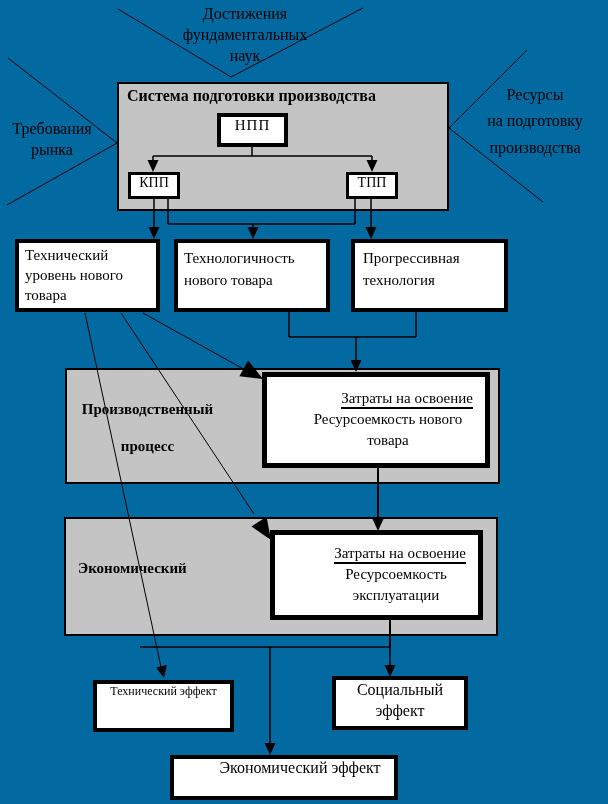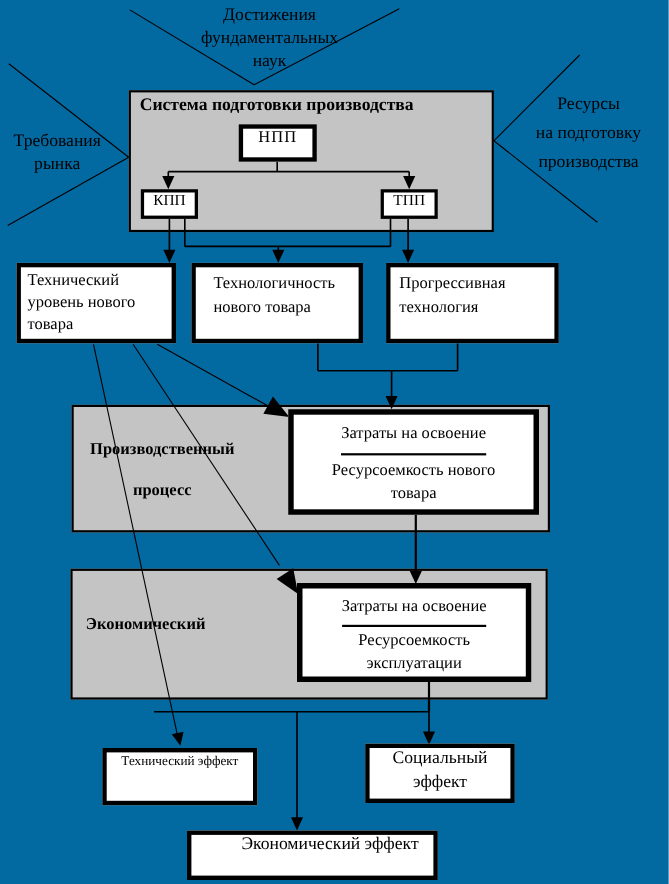--- a/index.html
+++ b/index.html
@@ -6,21 +6,21 @@
   #canvas{
     position:relative;width:608px;height:804px;background:#0369a1;overflow:hidden;
     font-family:Liberation Serif, serif;color:#000;
   }
   .zone{position:absolute;background:#c4c4c4;border:2px solid #000;box-sizing:border-box;z-index:1;}
   #svg-lines{position:absolute;left:0;top:0;z-index:5;pointer-events:none;}
   .wbox{position:absolute;background:#ffffff;border:4px solid #000;box-sizing:border-box;z-index:10;
         display:flex;align-items:flex-start;justify-content:center;text-align:center;}
   .wbox.left-text{align-items:flex-start;justify-content:center;text-align:left;}
   .lbl{position:absolute;z-index:12;white-space:pre-line;line-height:1.3;}
-  .split-box{flex-direction:column;align-items:center;padding:0;}
+  .split-box{flex-direction:column;align-items:flex-end;padding:12px;}
   .compartment{display:flex;align-items:center;justify-content:center;text-align:center;}
   .compartment.first{border-bottom:2px solid #000;}
   .zone-label{position:absolute;z-index:12;font-weight:bold;font-size:15px;text-align:center;}
   line{stroke:#000;}
   polygon{fill:#000;stroke:none;}
 </style>
 </head>
 <body>
 
 <div id="canvas">
@@ -97,21 +97,21 @@
   <div class="wbox" style="left:128px;top:172px;width:52px;height:27px;border-width:3px;font-size:14px;">
     <span>КПП</span>
   </div>
   <div class="wbox" style="left:346px;top:172px;width:52px;height:27px;border-width:3px;font-size:14px;">
     <span>ТПП</span>
   </div>
 
   <div class="wbox left-text" style="left:15px;top:239px;width:145px;height:73px;font-size:15px;line-height:1.32;padding:3px 0 0 6px;">
     <span>Технический уровень нового товара</span>
   </div>
-  <div class="wbox left-text" style="left:174px;top:239px;width:156px;height:73px;font-size:15px;line-height:1.45;padding:5px 0 0 16px;">
+  <div class="wbox left-text" style="left:174px;top:239px;width:156px;height:73px;font-size:15px;line-height:1.45;padding:5px 0 0 6px;">
     <span>Технологичность нового товара</span>
   </div>
   <div class="wbox left-text" style="left:351px;top:239px;width:157px;height:73px;font-size:15px;line-height:1.45;padding:5px 0 0 8px;">
     <span>Прогрессивная технология</span>
   </div>
 
   <div class="zone-label" style="left:70px;top:391px;width:155px;line-height:2.45;">Производственный процесс</div>
   <div class="wbox split-box" style="left:262px;top:372px;width:228px;height:96px;border-width:5px;font-size:15px;">
     <div class="compartment first" style="height:35px;">
       <span>Затраты на освоение</span>

